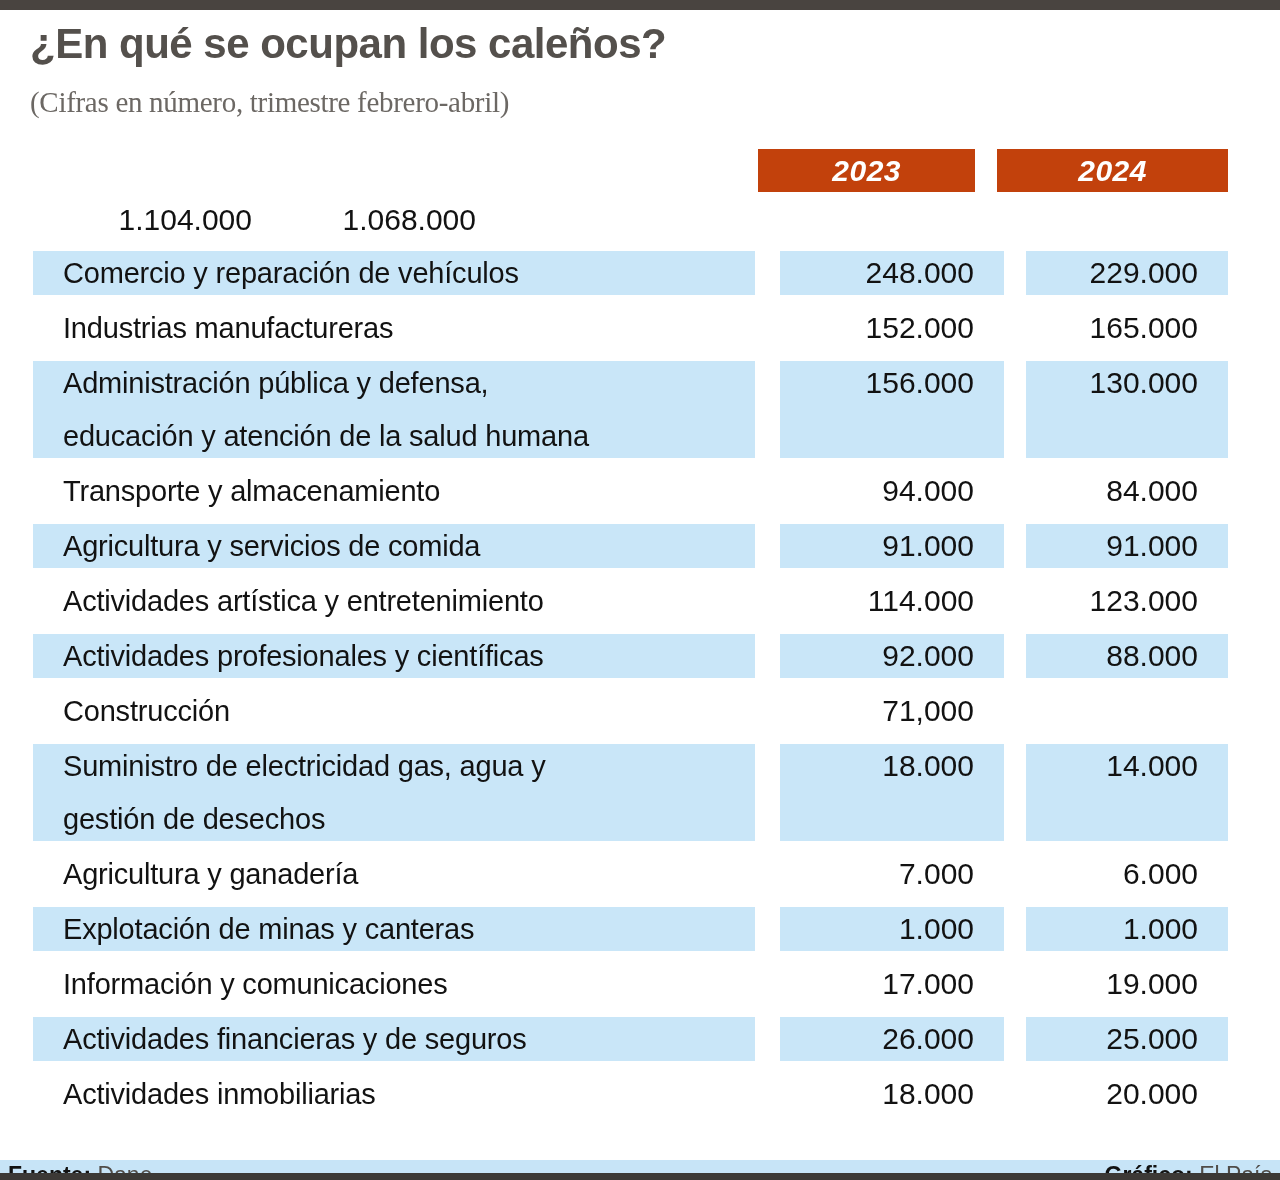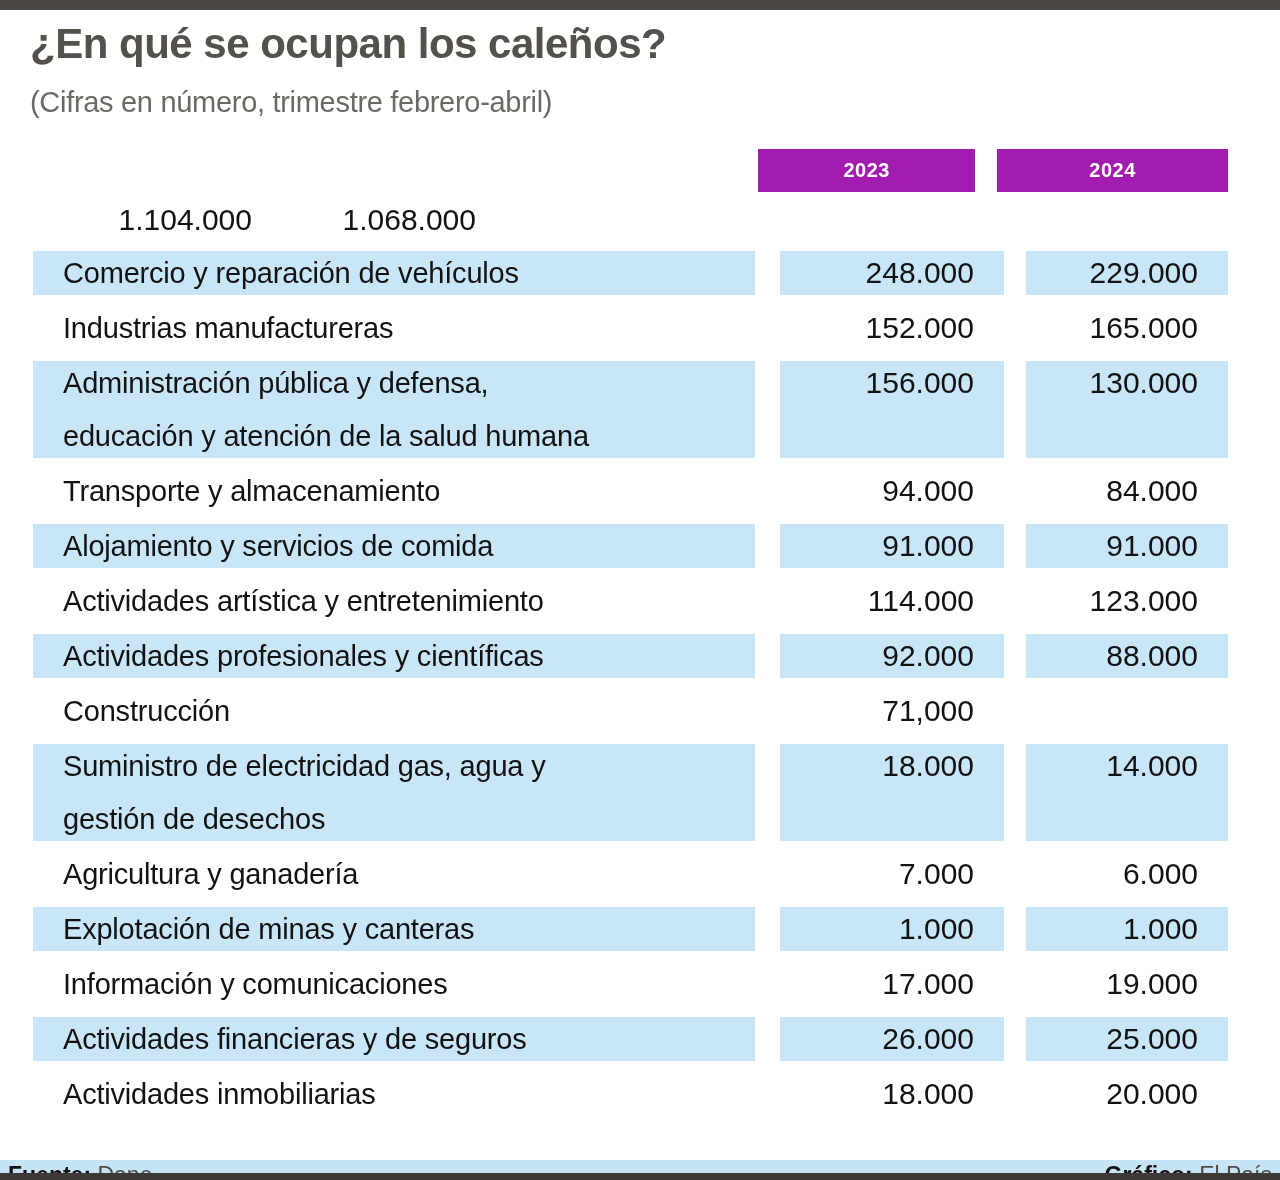--- a/index.html
+++ b/index.html
@@ -13,30 +13,31 @@
   .top-bar { position:absolute; left:0; top:0; width:1280px; height:10px; background:#494440; }
   .title {
     position:absolute; left:30px; top:20px;
     font-size:42px; font-weight:bold; color:#54504c; letter-spacing:-0.5px;
     white-space:nowrap;
   }
   .subtitle {
     position:absolute; left:30px; top:86px;
     font-size:29px; color:#6c6864; letter-spacing:-0.3px;
     white-space:nowrap;
+    font-family:Liberation Serif, serif;
   }
 
   .table { position:absolute; left:33px; top:149px; width:1195px; }
 
   .hdr-row { display:flex; height:43px; }
   .hdr-spacer { width:722px; }
   .year-box {
-    background:#a21caf; color:#ffffff;
-    font-size:20px; font-weight:600; letter-spacing:0.5px;
-    display:flex; align-items:center; justify-content:center;
+    background:#c2410c; color:#ffffff;
+    font-size:30px; font-weight:600; letter-spacing:0.5px;
+    display:flex; align-items:center; justify-content:center;font-style:italic;
   }
   .yb-2023 { width:224px; margin-left:25px; }
   .yb-2024 { width:238px; margin-left:22px; }
 
   .row { display:flex; min-height:44px; }
   .row.total { margin-top:6px; }
   #rows .row { margin-top:11px; }
   #rows .row:first-child { margin-top:9px; }
 
   .cell-label {
@@ -113,21 +114,21 @@
       </div>
       <div class="row">
         <div class="cell-label">
           <span>Transporte y almacenamiento</span>
         </div>
         <div class="cell-val cv-2023">94.000</div>
         <div class="cell-val cv-2024">84.000</div>
       </div>
       <div class="row highlight">
         <div class="cell-label">
-          <span>Alojamiento y servicios de comida</span>
+          <span>Agricultura y servicios de comida</span>
         </div>
         <div class="cell-val cv-2023">91.000</div>
         <div class="cell-val cv-2024">91.000</div>
       </div>
       <div class="row">
         <div class="cell-label">
           <span>Actividades artística y entretenimiento</span>
         </div>
         <div class="cell-val cv-2023">114.000</div>
         <div class="cell-val cv-2024">123.000</div>

